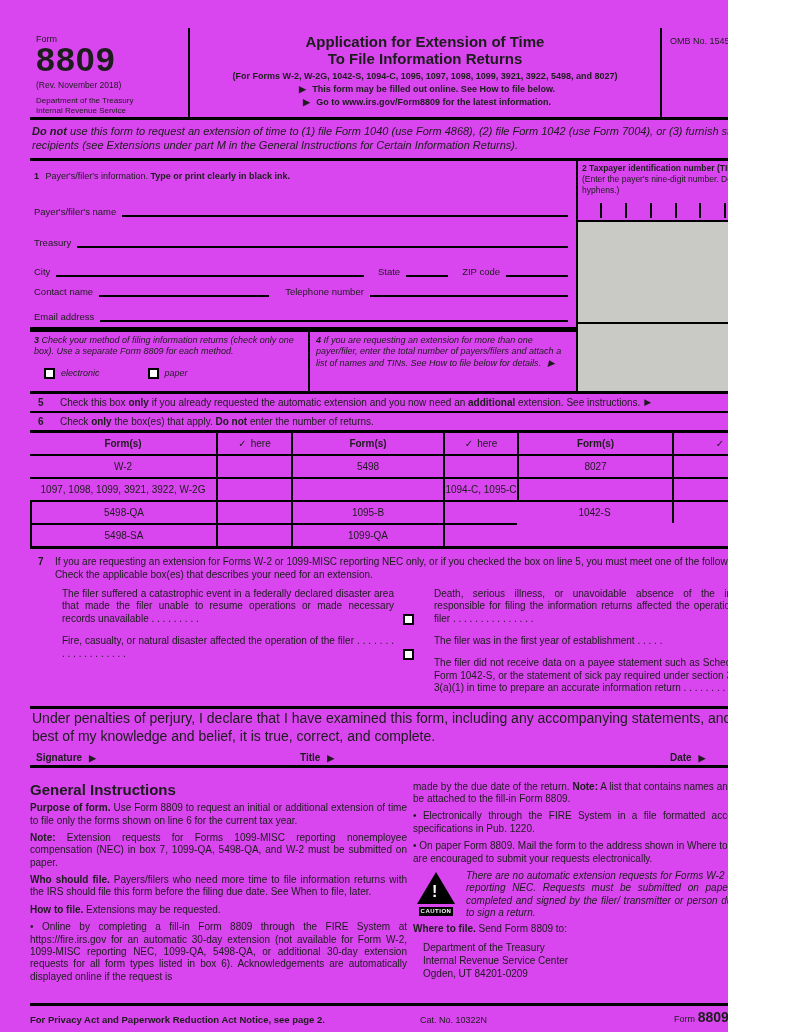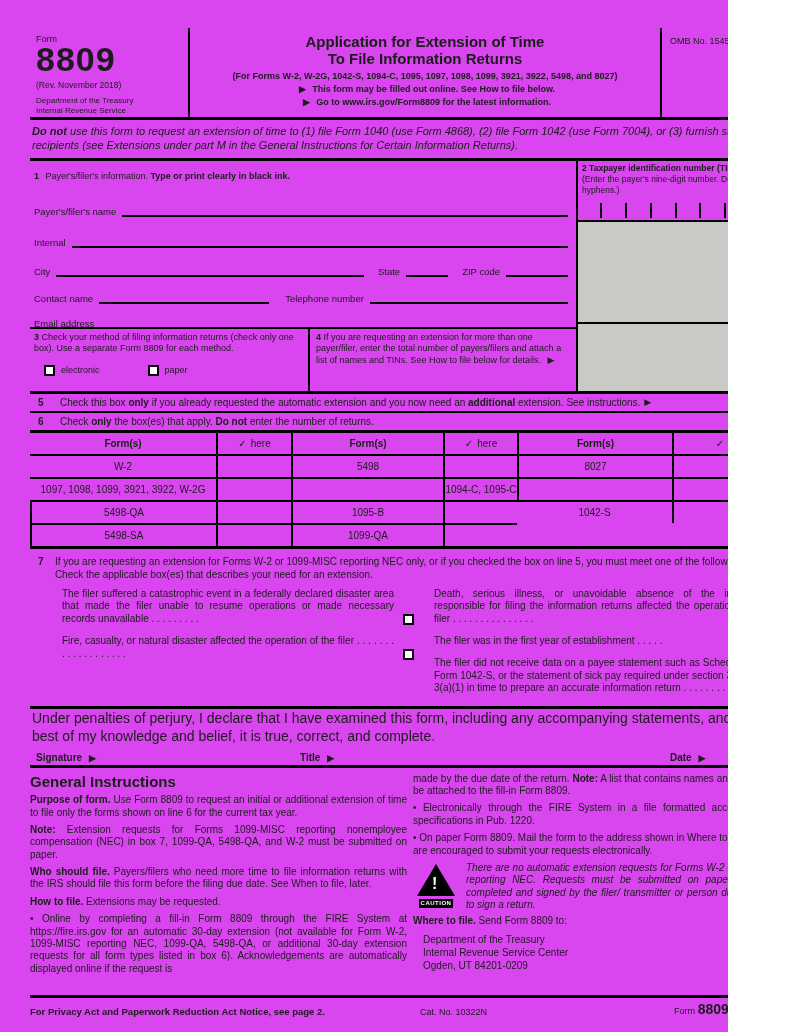--- a/index.html
+++ b/index.html
@@ -33,23 +33,23 @@
   .upper-left { flex:1; }
   .sec1 { padding:10px 8px 0 4px; height:166px; }
   .numline { font-size:9px; }
   .numline .num { font-weight:bold; margin-right:4px; }
   .fieldrow { display:flex; align-items:flex-end; font-size:9.5px; }
   .fl { white-space:nowrap; margin-right:6px; }
   .uline { flex:1; border-bottom:2px solid #000; height:12px; }
   .uline.short { flex:0 0 42px; }
   .uline.med  { flex:0 0 62px; }
   .mt1 { margin-top:24px; } .mt2 { margin-top:19px; } .mt3 { margin-top:17px; }
-  .mt4 { margin-top:15px; } .mt5 { margin-top:13px; }
-
-  .row34 { display:flex; border-top:2px solid #000000; height:64px; }
+  .mt4 { margin-top:8px; } .mt5 { margin-top:13px; }
+
+  .row34 { display:flex; border-top:5px solid #000000; height:64px;font-style:italic; }
   .box3 { width:278px; padding:3px 6px 0 4px; font-size:9px; line-height:1.3; }
   .box4 { flex:1; border-left:2px solid #000; padding:3px 6px 0 6px; font-size:9px; line-height:1.3; }
   .cbrow { display:flex; gap:48px; margin:10px 0 0 10px; align-items:center; font-size:9px; }
   .cbitem { display:flex; align-items:center; gap:6px; }
   .cb { width:11px; height:11px; border:2px solid #000; background:#fff; display:inline-block; flex:0 0 auto; }
 
   .tin-cell { width:214px; border-left:2px solid #000; display:flex; flex-direction:column; }
   .tin-head { font-size:8.5px; padding:2px 3px 0 4px; line-height:1.3; }
   .tin-head .tt { font-weight:bold; }
   .comb { height:24px; display:flex; align-items:flex-end; justify-content:space-between; padding:0 14px 2px 22px; }
@@ -83,21 +83,21 @@
   .crit { position:relative; font-size:10px; line-height:1.28; margin-bottom:9px; padding-right:22px; text-align:justify; }
   .crit .cb { position:absolute; right:2px; bottom:1px; }
   .sec7wrap { border-bottom:3px solid #000; padding-bottom:2px; }
 
   
   .perjury { font-size:14px; line-height:1.3; padding:0 2px 2px 2px; }
   .sigrow { display:flex; align-items:flex-end; border-bottom:3px solid #000; height:20px; font-size:10px; font-weight:bold; padding-bottom:2px; }
   .sig1 { width:270px; padding-left:6px; } .sig2 { width:330px; } .sig3 { flex:1; padding-left:40px; }
 
   
-  .instr { display:flex; gap:6px; margin-top:5px; height:222px; }
+  .instr { display:flex; gap:6px; margin-top:13px; height:222px; }
   .icol { flex:1; font-size:10px; line-height:1.24; }
   .icol h2 { font-size:15px; font-weight:bold; margin-bottom:3px; }
   .ip { margin-bottom:5px; text-align:justify; }
   .caution { display:flex; gap:7px; margin-bottom:4px; }
   .cicon { width:46px; flex:0 0 auto; text-align:center; }
   .ctri { position:relative; width:0; height:0; margin:2px auto 0;
           border-left:19px solid transparent; border-right:19px solid transparent; border-bottom:32px solid #000; }
   .ctri span { position:absolute; left:-4px; top:10px; color:#fff; font-weight:bold; font-size:16px; }
   .clabel { background:#000; color:#fff; font-size:6px; font-weight:bold; padding:1px 2px; margin-top:1px; display:inline-block; letter-spacing:0.5px; }
   .citalic { font-style:italic; text-align:justify; }
@@ -144,21 +144,21 @@
           <div class="numline">
             <span class="num">1</span>
             <span>Payer's/filer's information.</span>
             <b>Type or print clearly in black ink.</b>
           </div>
           <div class="fieldrow mt1">
             <span class="fl">Payer's/filer's name</span>
             <span class="uline"></span>
           </div>
           <div class="fieldrow mt2">
-            <span class="fl">Internal</span>
+            <span class="fl">Treasury</span>
             <span class="uline"></span>
           </div>
           <div class="fieldrow mt3">
             <span class="fl">City</span>
             <span class="uline"></span>
             <span class="fl" style="margin-left:14px">State</span>
             <span class="uline short"></span>
             <span class="fl" style="margin-left:14px">ZIP code</span>
             <span class="uline med"></span>
           </div>

